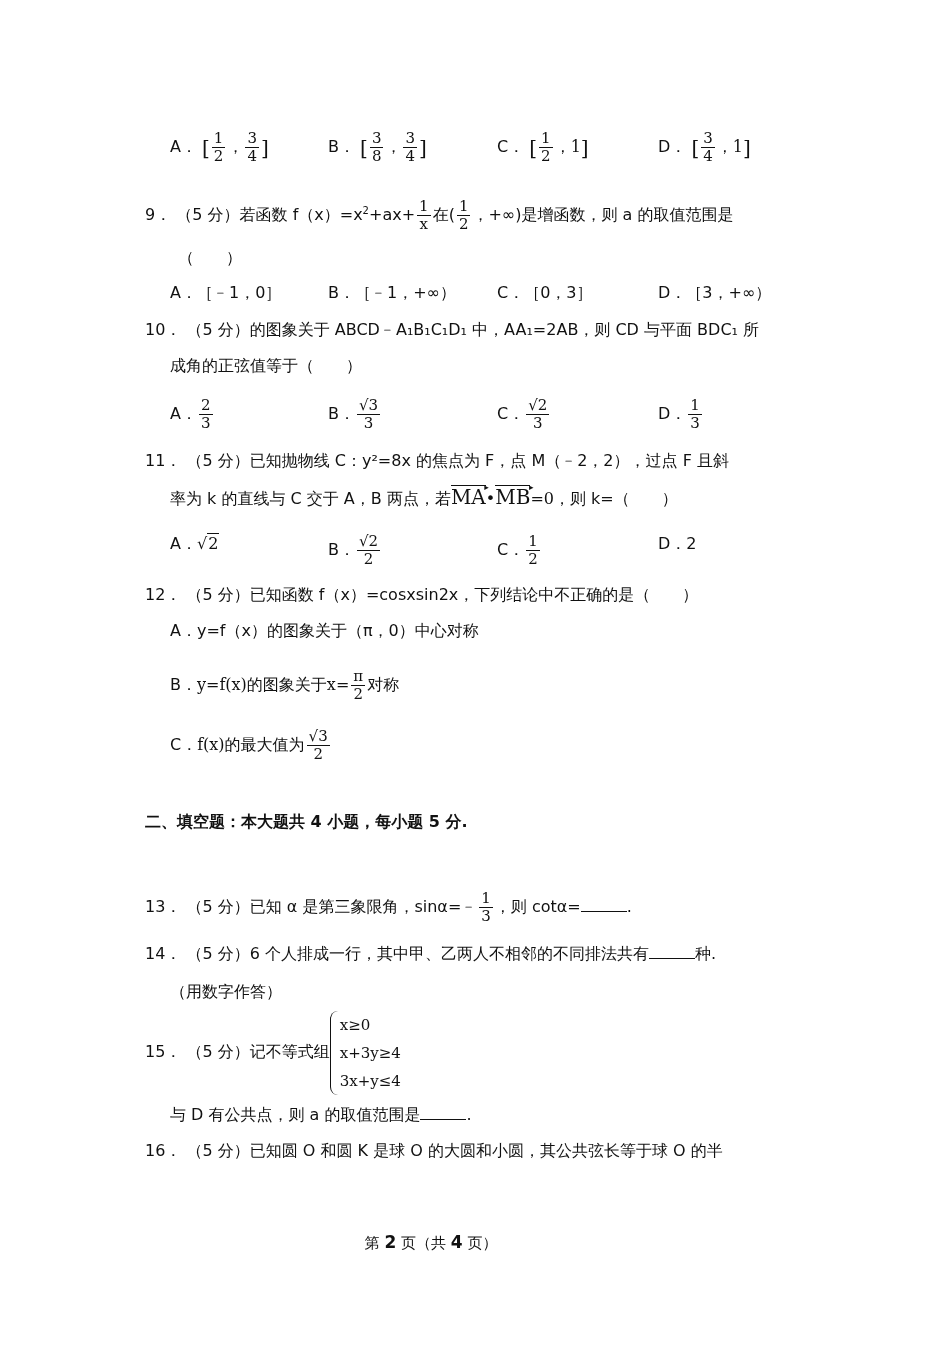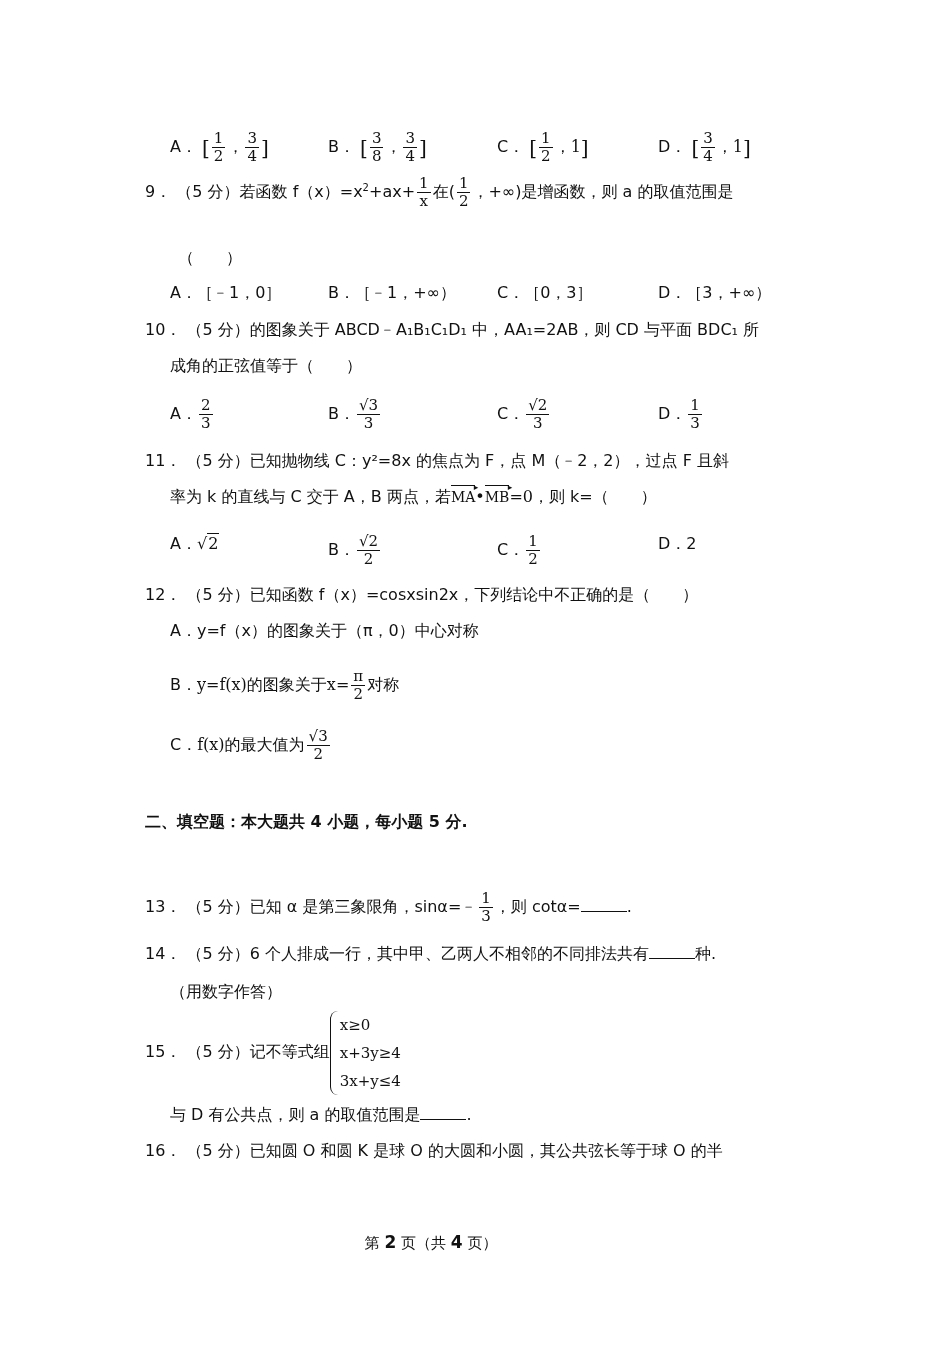--- a/index.html
+++ b/index.html
@@ -14,21 +14,21 @@
   .opt { position: absolute; white-space: nowrap; line-height: 22px; }
   .mathf { font-family: "DejaVu Serif", "Liberation Serif", serif; }
   .frac { display: inline-block; vertical-align: middle; text-align: center; margin: 0 2px; }
   .frac .num, .frac .den { display: block; line-height: 17px; font-family: "DejaVu Serif", "Liberation Serif", serif; font-size: 15px; padding: 0 2px; }
   .frac .num { border-bottom: 1px solid #111; }
   .sqrt { font-family: "DejaVu Serif", "Liberation Serif", serif; }
   .sqrt .rad { border-top: 1px solid #111; padding: 0 1px; }
   .brk { font-family: "DejaVu Serif", "Liberation Serif", serif; font-size: 20px; vertical-align: middle; }
   .bold { font-weight: bold; }
   .blank { display: inline-block; border-bottom: 1px solid #111; width: 46px; height: 14px; vertical-align: baseline; }
-  .vec { display: inline-block; position: relative; font-family: "DejaVu Serif", "Liberation Serif", serif; font-size: 14px; }
+  .vec { display: inline-block; position: relative; font-family: "DejaVu Serif", "Liberation Serif", serif; font-size: 20px; }
   .vec::before { content: ""; position: absolute; left: 0; right: 0; top: -1px; border-top: 1px solid #111; }
   .vec::after { content: "▸"; position: absolute; right: -3px; top: -10px; font-size: 9px; }
   .system { display: inline-block; vertical-align: middle; position: relative; padding-left: 10px; font-family: "DejaVu Serif", "Liberation Serif", serif; font-size: 15px; }
   .system .brace { position: absolute; left: 0; top: 0; bottom: 0; width: 8px; border-left: 1.5px solid #111; border-radius: 8px 0 0 8px; }
   .system .ln { display: block; line-height: 28px; }
   .footer { position: absolute; left: 0; width: 862px; top: 1232px; text-align: center; font-size: 15px; font-family: "DejaVu Serif", "Liberation Serif", serif; }
   .footer b { font-family: "DejaVu Sans", "Liberation Sans", sans-serif; font-size: 17px; }
   sub, sup { font-size: 10px; }
 </style>
 </head>
@@ -48,21 +48,21 @@
     <div class="opt" style="left:497px; top:130px;">
       <span>C．</span>
       <span class="brk">[</span><span class="frac"><span class="num">1</span><span class="den">2</span></span><span>，</span><span class="mathf">1</span><span class="brk">]</span>
     </div>
     <div class="opt" style="left:658px; top:130px;">
       <span>D．</span>
       <span class="brk">[</span><span class="frac"><span class="num">3</span><span class="den">4</span></span><span>，</span><span class="mathf">1</span><span class="brk">]</span>
     </div>
   </div>
 
-  <div class="row" style="top:175px;">
+  <div class="row" style="top:198px;">
     <span>9．</span>
     <span>（5 分）</span><span>若函数 f（x）=x</span><sup>2</sup><span>+ax+</span><span class="frac"><span class="num">1</span><span class="den">x</span></span><span>在(</span><span class="frac"><span class="num">1</span><span class="den">2</span></span><span>，+∞)是增函数，则 a 的取值范围是</span>
   </div>
   <div class="row" style="top:247px; left:178px;">（　　）</div>
   <div class="opt" style="left:170px; top:282px;">A．［﹣1，0］</div>
   <div class="opt" style="left:328px; top:282px;">B．［﹣1，+∞）</div>
   <div class="opt" style="left:497px; top:282px;">C．［0，3］</div>
   <div class="opt" style="left:658px; top:282px;">D．［3，+∞）</div>
 
   <div class="row" style="top:319px;">

